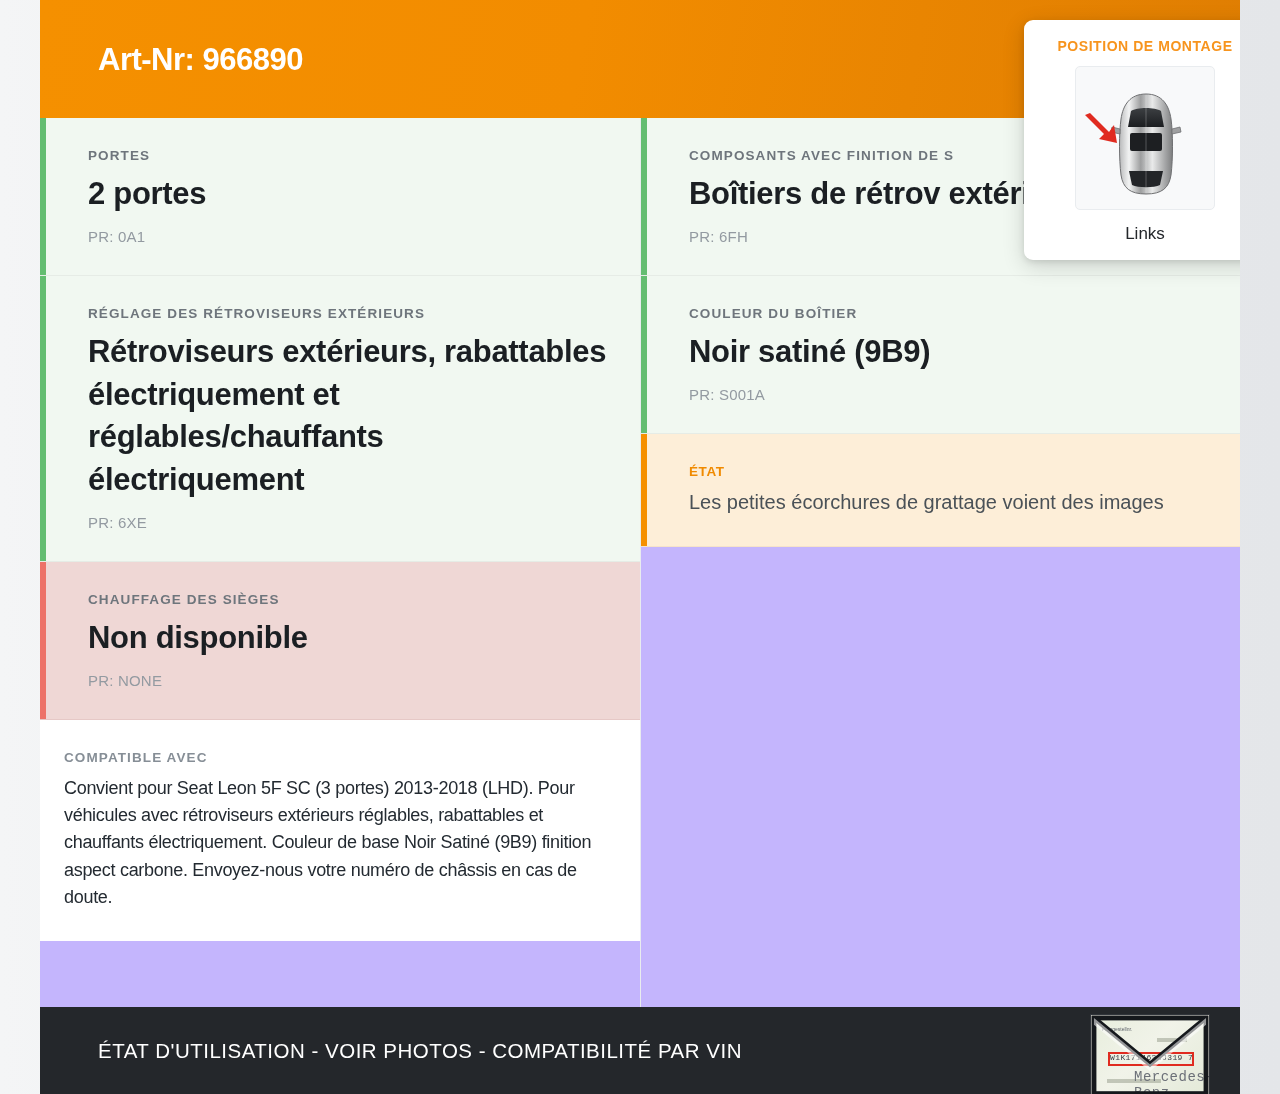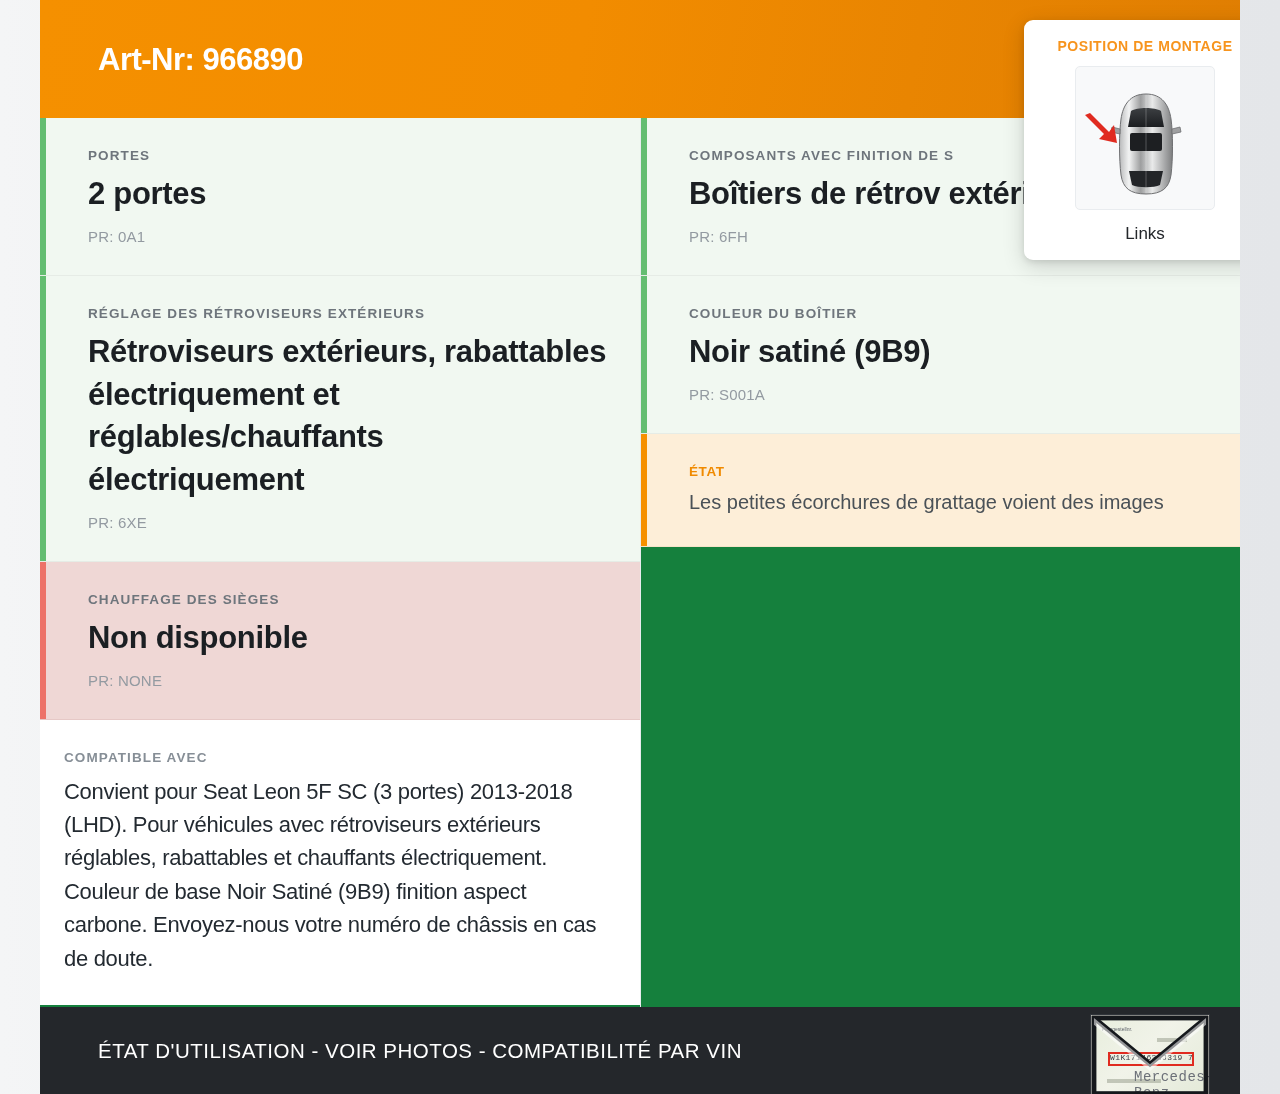--- a/index.html
+++ b/index.html
@@ -45,21 +45,21 @@
   }
 
   
   .columns {
     display: flex;
     height: 889px;
     align-items: stretch;
   }
   .col {
     position: relative;
-    background: #15803d;
+    background: #c4b5fd;
   }
   .col-left  { width: 600px; }
   .col-divider {
     width: 1px;
     background: #e9ecef;
     flex: 0 0 1px;
   }
   .col-right { width: 599px; }
 
   
@@ -106,21 +106,21 @@
     letter-spacing: -0.3px;
     white-space: nowrap;
   }
   .spec.warn .spec-value {
     font-size: 20px;
     font-weight: normal;
     color: #4a5157;
     letter-spacing: 0;
   }
   .spec.plain .spec-value {
-    font-size: 22px;
+    font-size: 18px;
     font-weight: normal;
     color: #232a31;
     line-height: 1.52;
     white-space: normal;
     max-width: 560px;
   }
   .spec-value.wrap { white-space: normal; max-width: 520px; }
 
   .spec-pr {
     margin-top: 12px;

